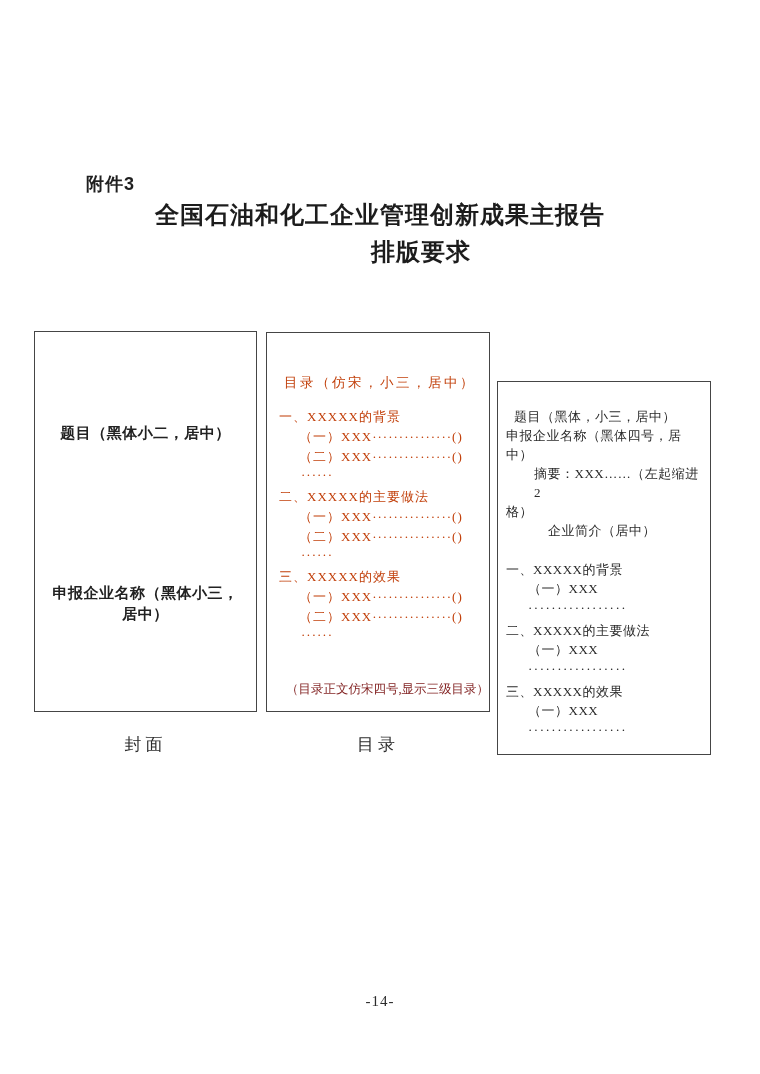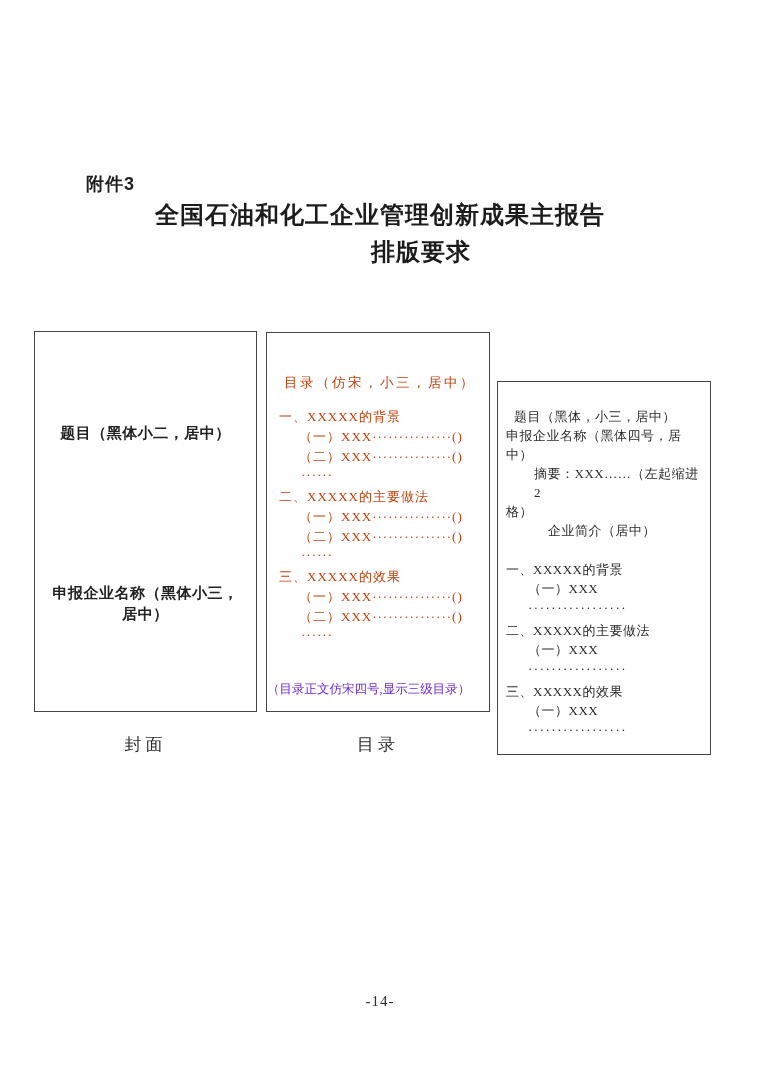--- a/index.html
+++ b/index.html
@@ -97,24 +97,24 @@
   }
   .toc-sec { margin-bottom: 4px; }
   .toc-sec-title { line-height: 20px; padding-left: 2px; }
   .toc-entry { line-height: 20px; padding-left: 22px; white-space: nowrap; }
   .toc-more { line-height: 16px; padding-left: 24px; letter-spacing: 1px; }
   .toc-footnote {
     position: absolute;
     bottom: 13px;
     left: 0;
     width: 100%;
-    text-align: left;
+    text-align: right;
     font-size: 12.5px;
     letter-spacing: 0;
-    color: #6d28d9;
+    color: #7f1d1d;
   }
 
   
   .panel-body .inner {
     padding: 25px 6px 0 8px;
     font-size: 13px;
     line-height: 19px;
     letter-spacing: 0.5px;
     color: #2a2a2a;
   }

